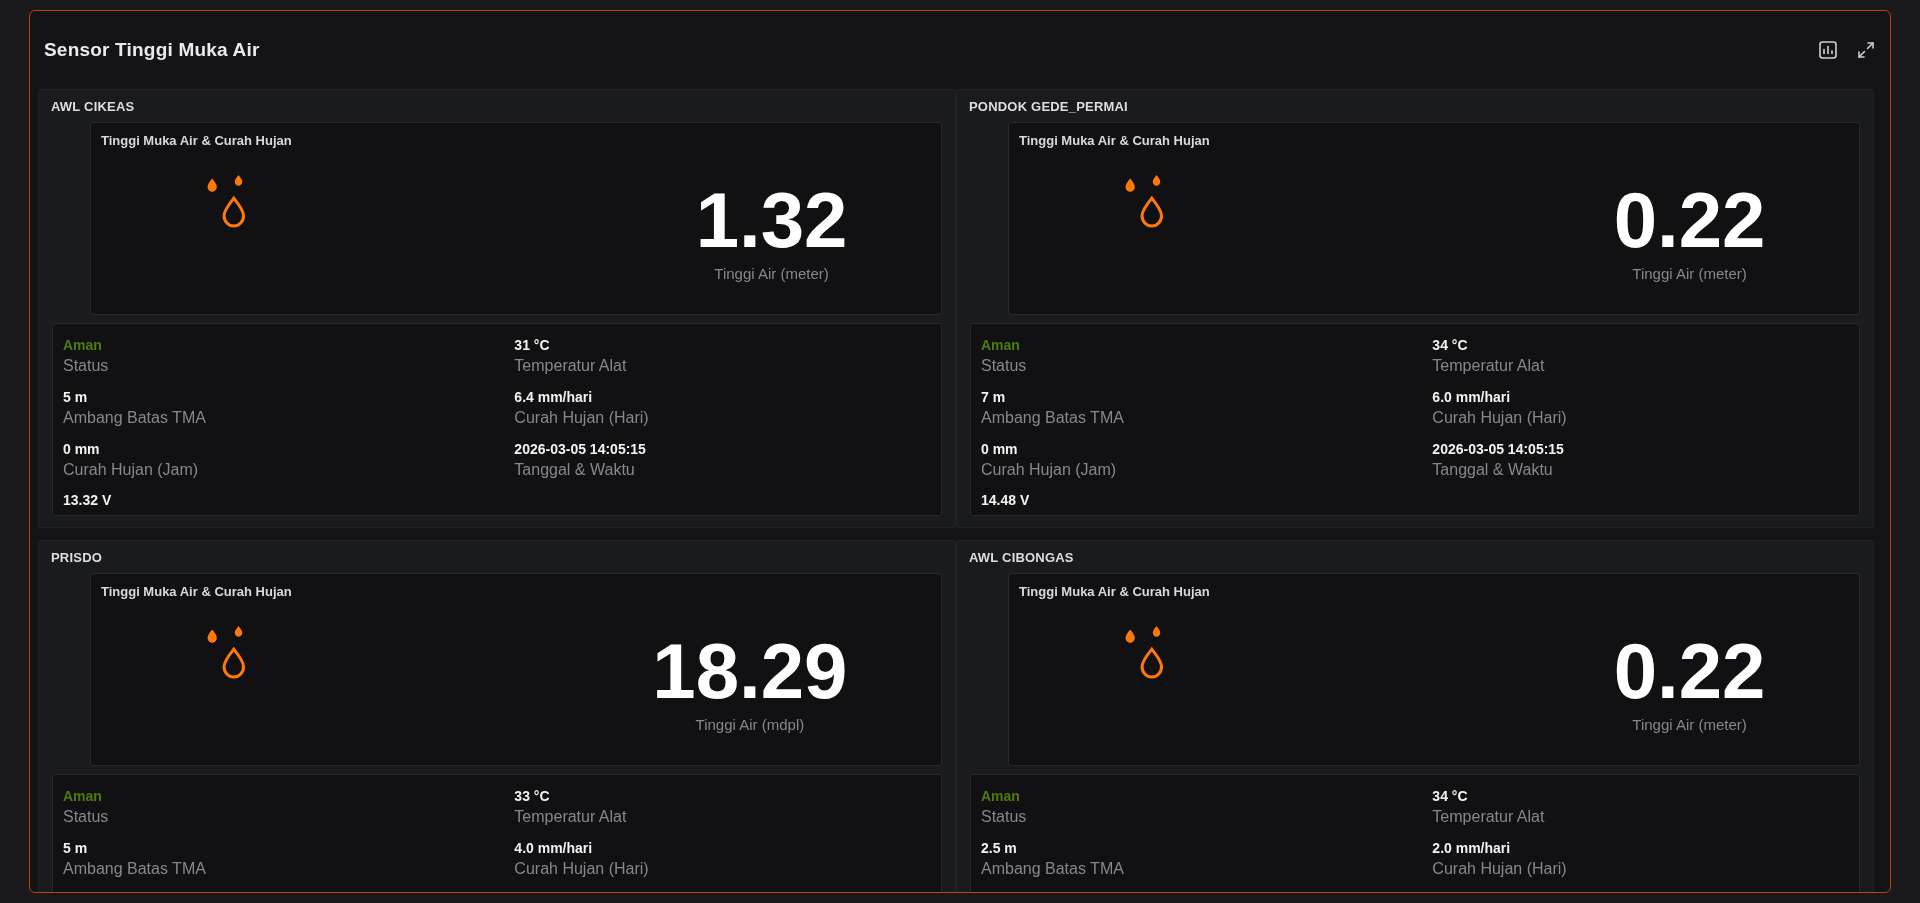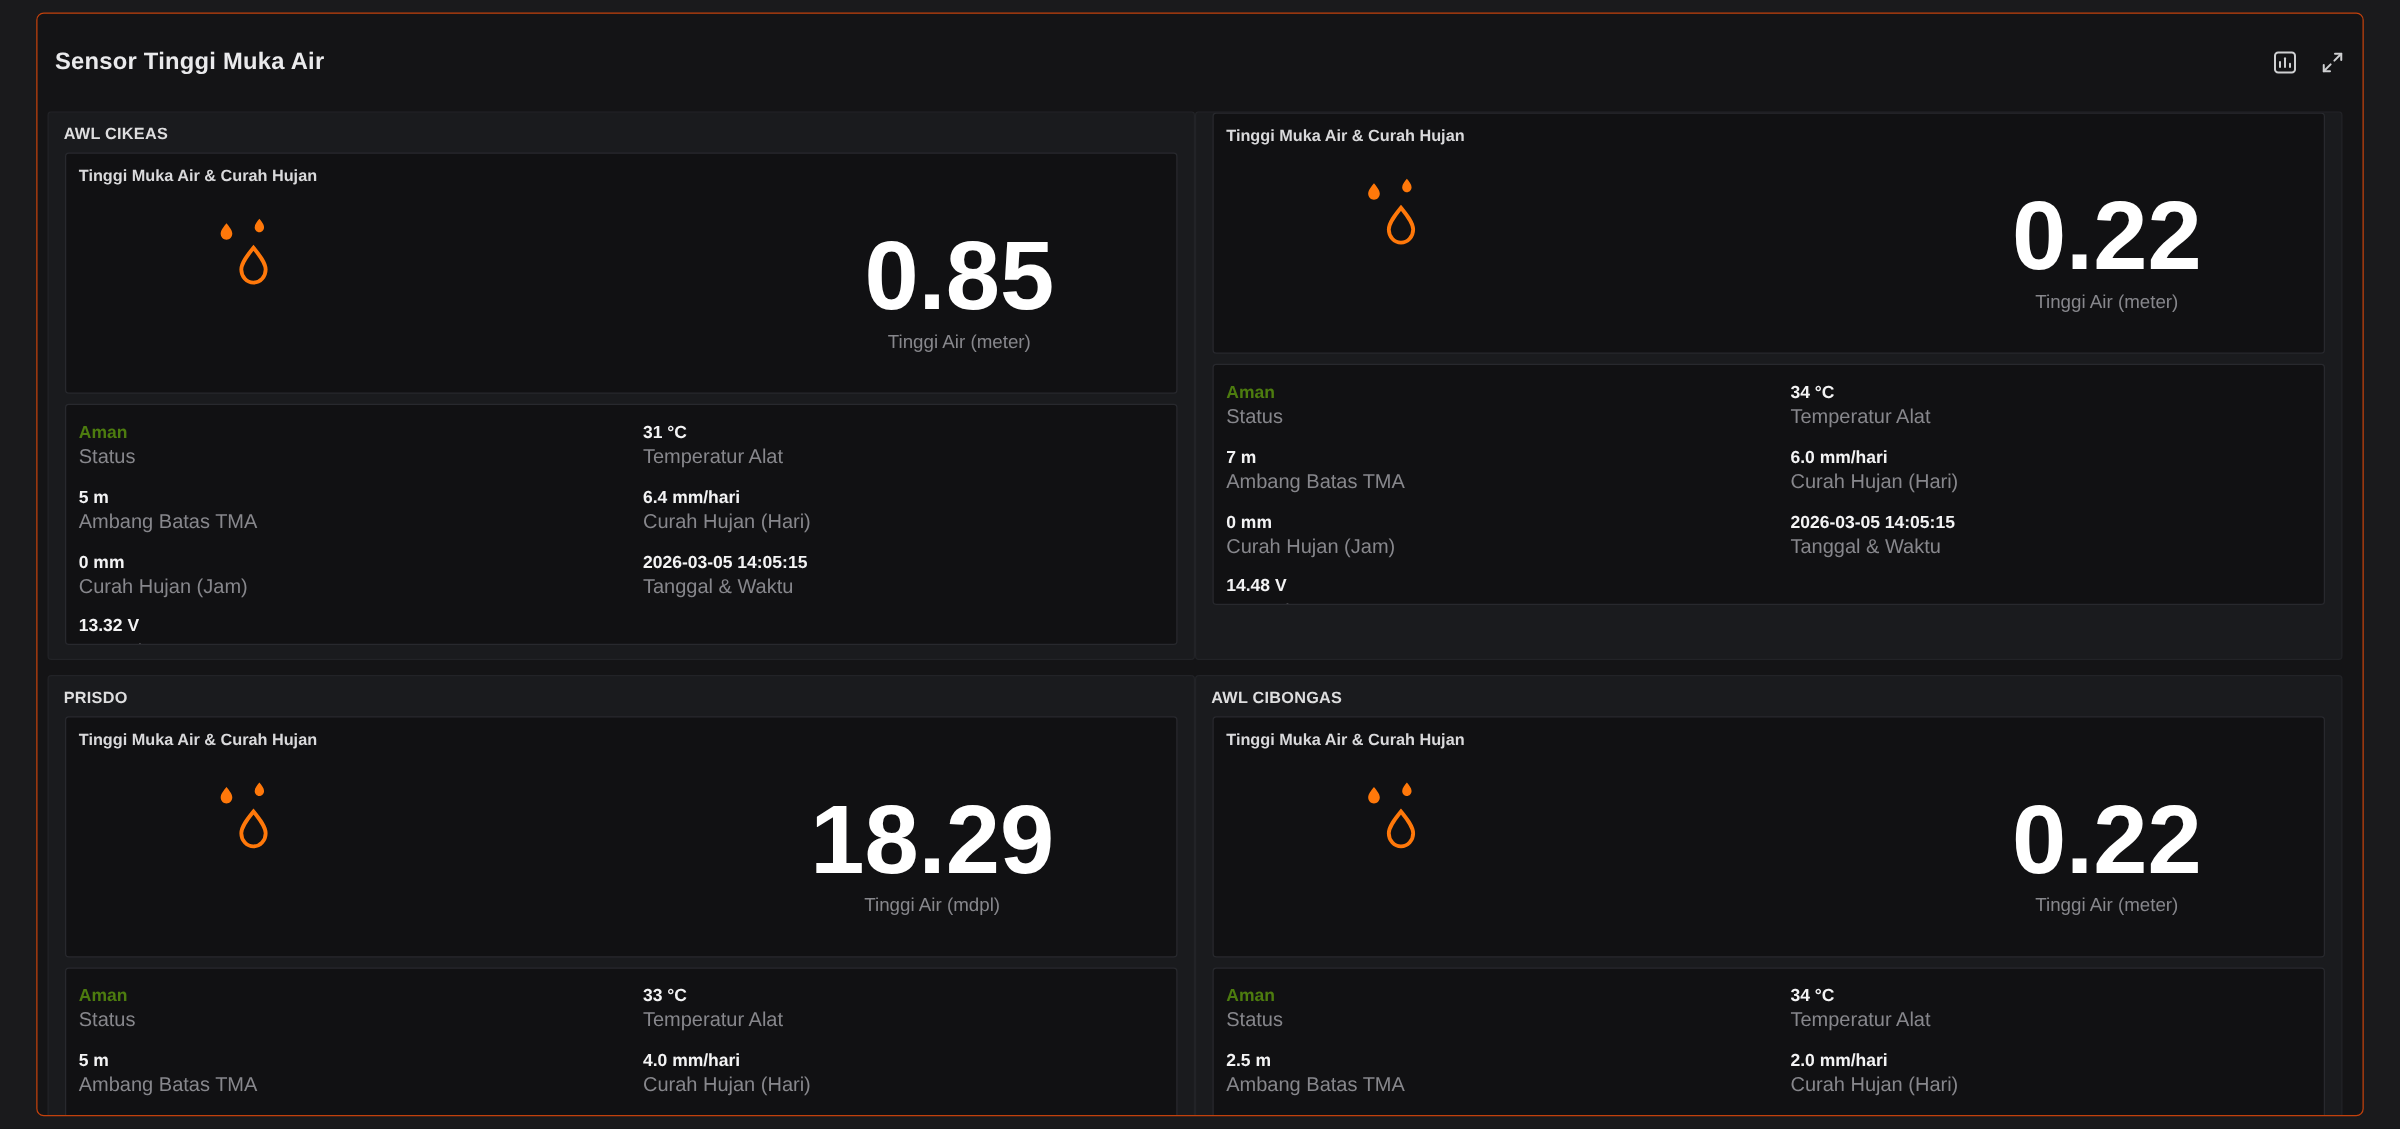--- a/index.html
+++ b/index.html
@@ -55,21 +55,21 @@
   .panel-body {
     flex:1;
     padding:0 13px 13px;
     display:flex; flex-direction:column; gap:8px;
   }
   .card {
     background:#111113;
     border:1px solid #28292e;
     border-radius:3px;
   }
-  .stat-card { height:193px; display:flex; flex-direction:column; }
+  .stat-card { height:193px; display:flex; flex-direction:column;margin-left:38px; }
   .card-title { font-size:13px; font-weight:600; color:#d9d9db; padding:10px 10px 0; }
   .stat-content { flex:1; display:flex; align-items:center; }
   .icon-wrap {
     flex:0 0 33%;
     display:flex; justify-content:center;
     align-self:stretch; align-items:flex-start;
     padding-top:26px;
   }
   .drops { width:56px; height:60px; }
   .drop-fill { fill:#ff780a; stroke:none; }
@@ -131,21 +131,21 @@
           <div class="stat-content">
             <div class="icon-wrap">
               <svg class="drops" viewBox="0 0 52 56" aria-hidden="true">
                 <use href="#drop" class="drop-fill" transform="translate(1,3) scale(0.62)"></use>
                 <use href="#drop" class="drop-fill" transform="translate(27,0) scale(0.5)"></use>
                 <use href="#drop" class="drop-stroke" transform="translate(13,20) scale(1.3)"></use>
               </svg>
             </div>
             <div class="value-wrap">
               <div class="value-block">
-                <div class="big-value">0.85</div>
+                <div class="big-value">1.32</div>
                 <div class="unit-label">Tinggi Air (meter)</div>
               </div>
             </div>
           </div>
         </div>
         <div class="card details-card">
           <div class="details-grid">
             <div class="details-col">
               <div>
                 <div class="row-value green">Aman</div>
@@ -177,20 +177,23 @@
                 <div class="row-value">2026-03-05 14:05:15</div>
                 <div class="row-label">Tanggal &amp; Waktu</div>
               </div>
             </div>
           </div>
         </div>
       </div>
     </section>
 
     <section class="panel">
+      <header class="panel-header">
+        <h2 class="panel-title">PONDOK GEDE_PERMAI</h2>
+      </header>
       <div class="panel-body">
         <div class="card stat-card">
           <div class="card-title">Tinggi Muka Air &amp; Curah Hujan</div>
           <div class="stat-content">
             <div class="icon-wrap">
               <svg class="drops" viewBox="0 0 52 56" aria-hidden="true">
                 <use href="#drop" class="drop-fill" transform="translate(1,3) scale(0.62)"></use>
                 <use href="#drop" class="drop-fill" transform="translate(27,0) scale(0.5)"></use>
                 <use href="#drop" class="drop-stroke" transform="translate(13,20) scale(1.3)"></use>
               </svg>

